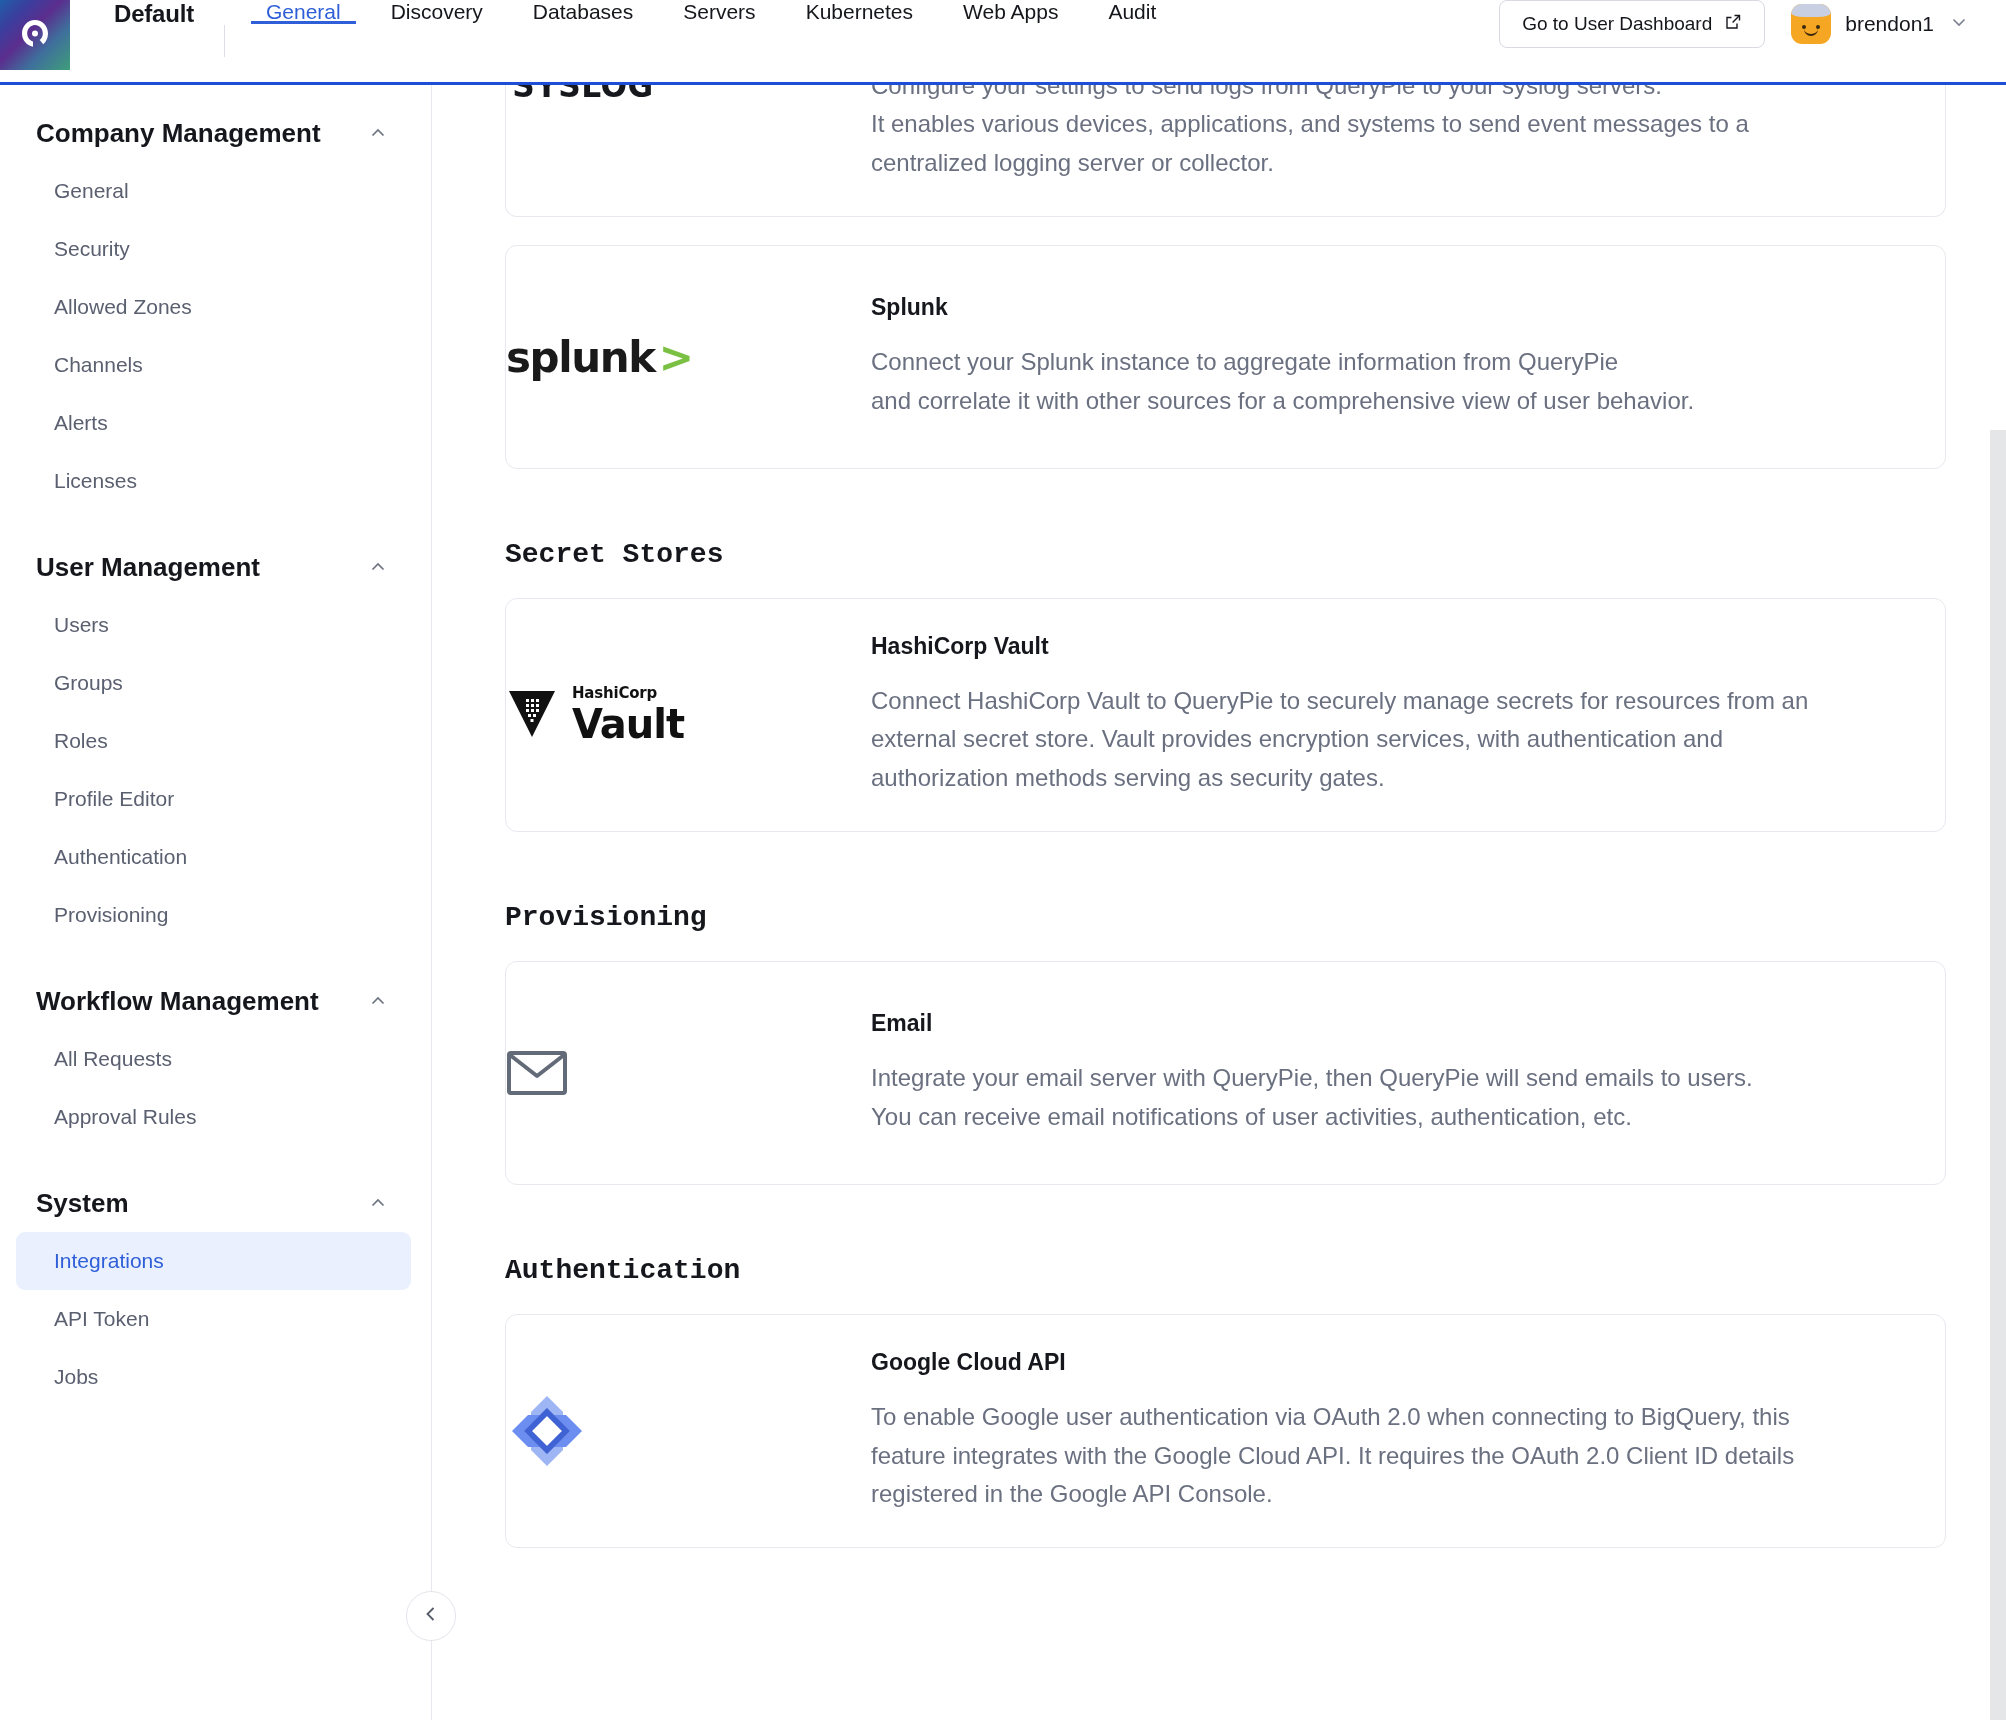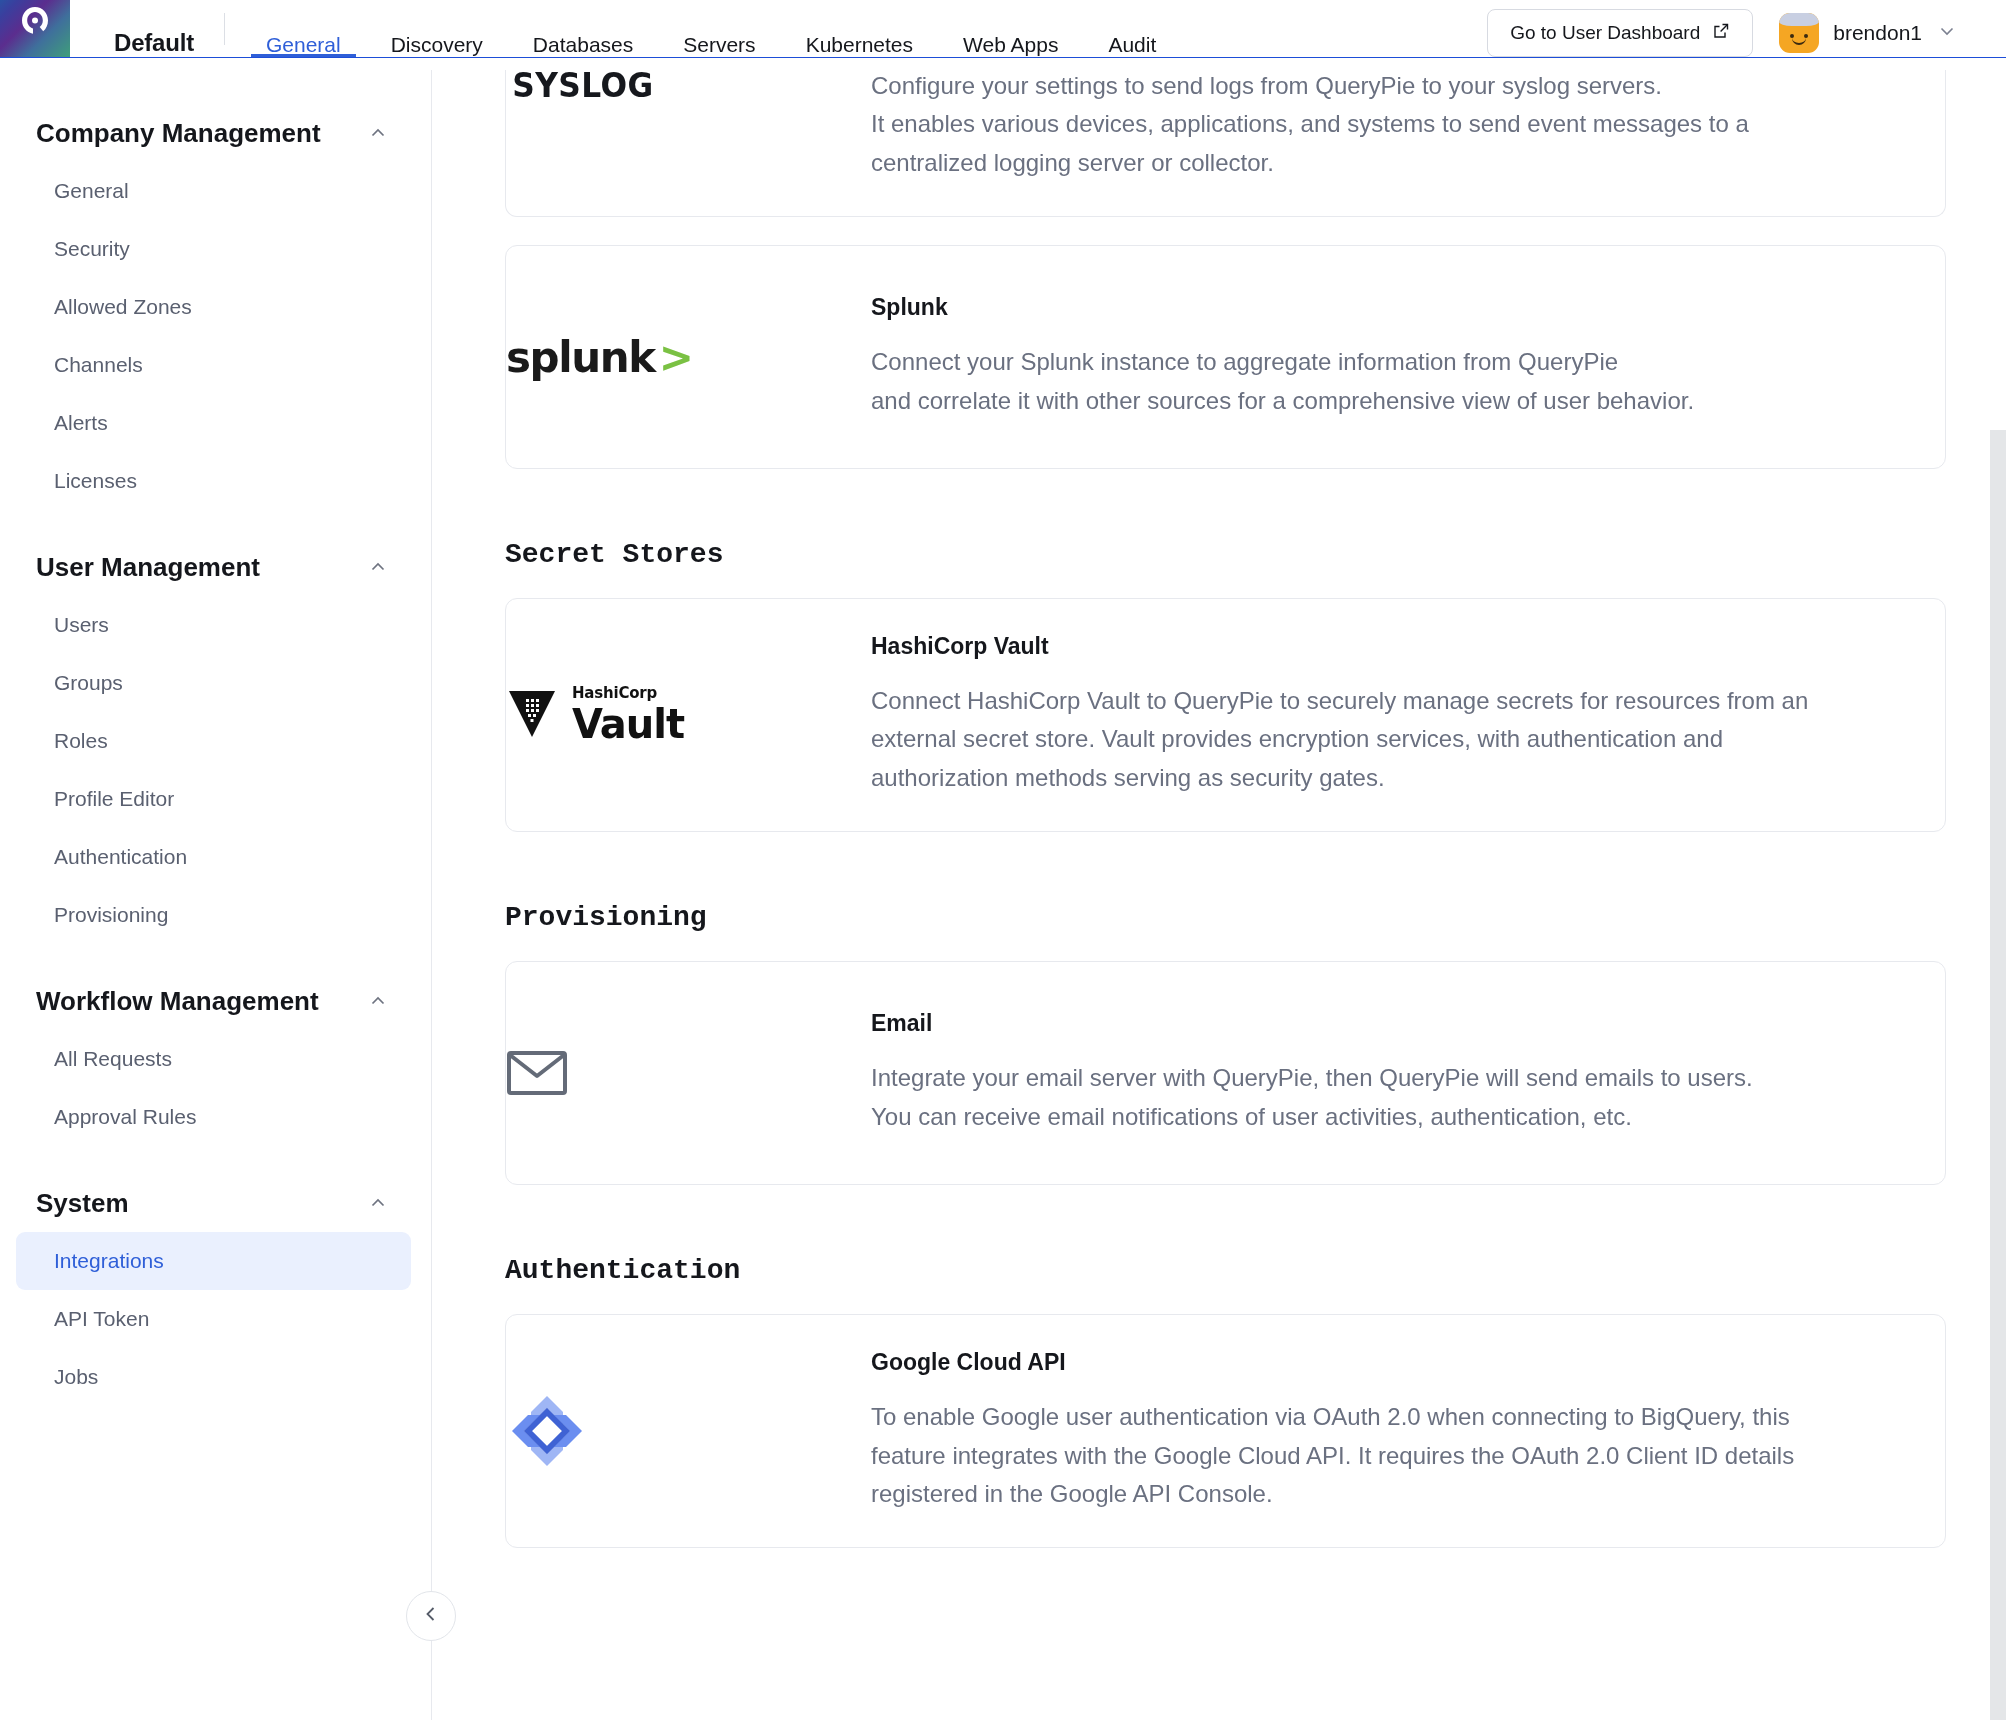--- a/index.html
+++ b/index.html
@@ -10,25 +10,25 @@
     background: #ffffff;
     font-family: "Liberation Sans", sans-serif;
     -webkit-font-smoothing: antialiased;
   }
 
   
   .topbar {
     position: absolute;
     top: 0; left: 0;
     width: 2006px;
-    height: 58px;
+    height: 85px;
     background: #ffffff;
-    border-bottom: 1px solid #1d4ed8;
-    display: flex;
-    align-items: flex-end;
+    border-bottom: 3px solid #1d4ed8;
+    display: flex;
+    align-items: flex-start;
     z-index: 20;
   }
   .logo-tile {
     width: 70px;
     height: 70px;
     flex: 0 0 70px;
     background: linear-gradient(135deg, #1f5fa8 0%, #3a3f9e 22%, #5b2d8e 44%, #3f6f9c 68%, #3f9e7a 100%);
     display: flex;
     align-items: center;
     justify-content: center;
@@ -70,21 +70,21 @@
     content: "";
     position: absolute;
     left: 10px; right: 10px; bottom: 0;
     height: 3px;
     background: #2f5fd8;
   }
   .topbar-right {
     margin-left: auto;
     display: flex;
     align-items: center;
-    padding-right: 48px;
+    padding-right: 36px;
     gap: 26px;
   }
   .dash-btn {
     display: flex;
     align-items: center;
     gap: 12px;
     height: 48px;
     padding: 0 22px;
     border: 1px solid #d7dae1;
     border-radius: 8px;

